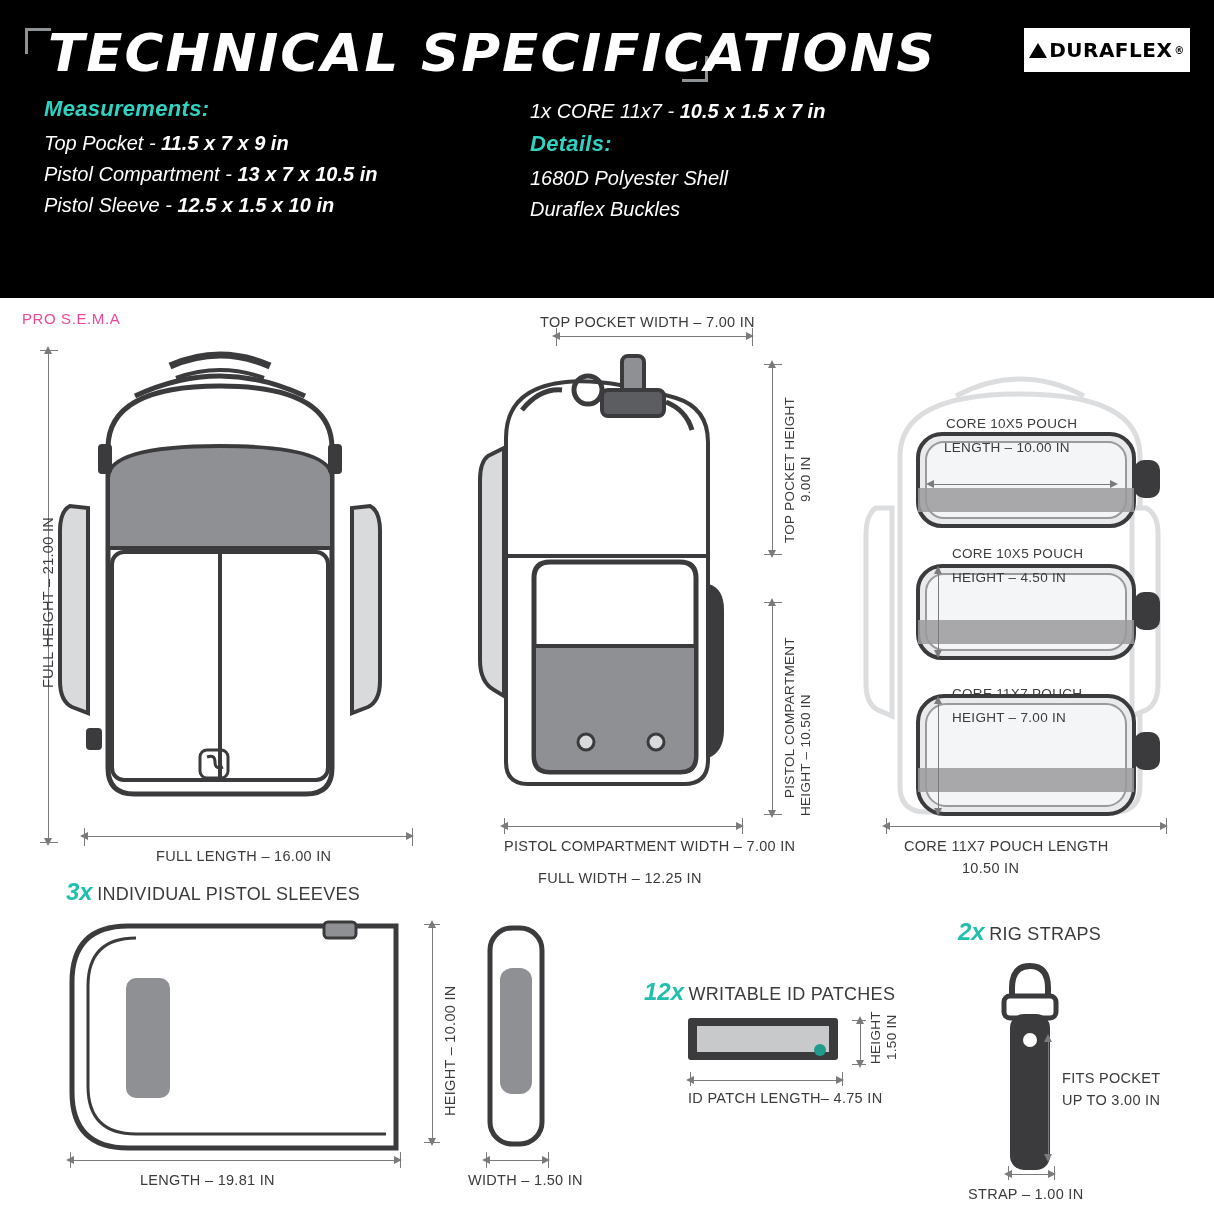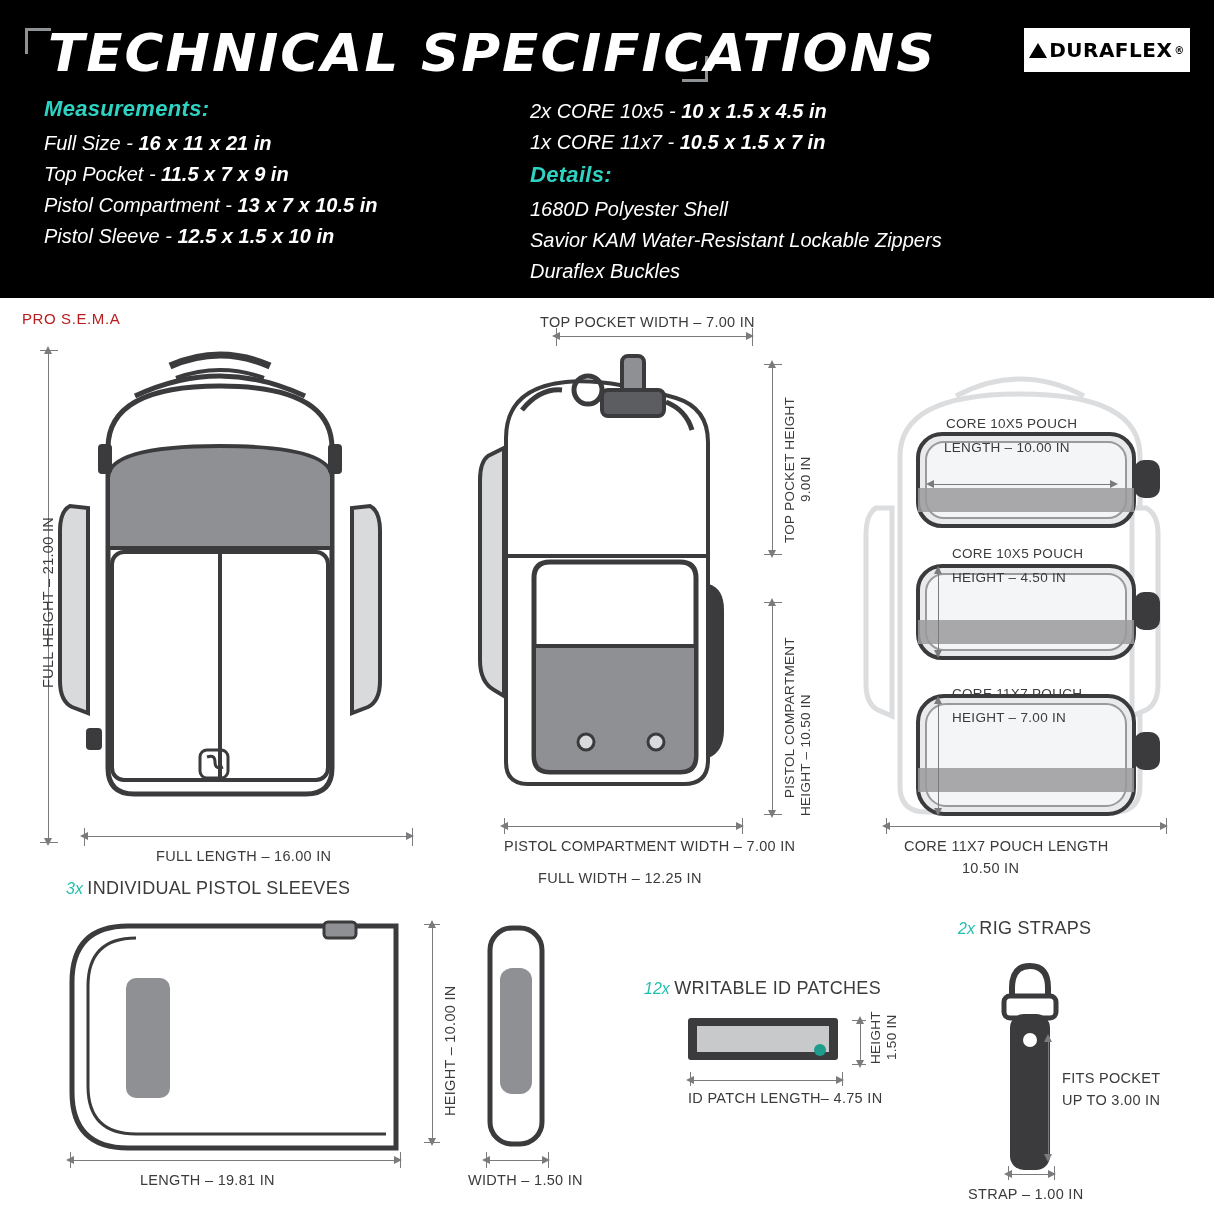--- a/index.html
+++ b/index.html
@@ -66,67 +66,64 @@
   .body-area { position:absolute; left:0; top:298px; width:1214px; height:916px; background:#fff; }
 
   .lbl {
     position:absolute; font-size:14.5px; color:#3b3b3d;
     letter-spacing:0.3px; white-space:nowrap;
     font-family:"Liberation Sans", sans-serif;
   }
   .lbl.small { font-size:13.5px; }
   .vert { transform-origin:left top; }
 
-  .accent { color:#21bfae; font-weight:normal; font-style:italic; font-size:16px; }
+  .accent { color:#21bfae; font-weight:bold; font-style:italic; font-size:24px; }
   .cap-lbl { font-size:18px; color:#3b3b3d; letter-spacing:0.3px; }
 
   
   .dim-h { position:absolute; height:1px; background:#7b7b7e; }
   .dim-v { position:absolute; width:1px; background:#7b7b7e; }
   .tick-v { position:absolute; width:1px; background:#7b7b7e; }
   .tick-h { position:absolute; height:1px; background:#7b7b7e; }
   .arrow { position:absolute; width:0; height:0; }
   .arw-l { border-top:4px solid transparent; border-bottom:4px solid transparent; border-right:8px solid #7b7b7e; }
   .arw-r { border-top:4px solid transparent; border-bottom:4px solid transparent; border-left:8px solid #7b7b7e; }
   .arw-u { border-left:4px solid transparent; border-right:4px solid transparent; border-bottom:8px solid #7b7b7e; }
   .arw-d { border-left:4px solid transparent; border-right:4px solid transparent; border-top:8px solid #7b7b7e; }
 
   svg { display:block; }
-  .pro-sema { position:absolute; left:22px; top:12px; font-size:15px; color:#b91c1c; letter-spacing:0.6px;}
+  .pro-sema { position:absolute; left:22px; top:12px; font-size:15px; color:#ec4899; letter-spacing:0.6px;}
 </style>
 </head>
 <body>
 
 <div class="header">
   <div class="corner-tl"></div>
   <div class="corner-br"></div>
   <div class="title">TECHNICAL SPECIFICATIONS</div>
 
   <div class="logo-box">
     <span class="logo-text">
       <span class="logo-tri"></span>
         <span>DURAFLEX</span>
         <span class="logo-reg">®</span>
     </span>
   </div>
 
   <div class="spec-col col-left">
     <div class="spec-heading">Measurements:</div>
-    <div class="spec-line"><span>Full Size - </span><b>16 x 11 x 21 in</b></div>
     <div class="spec-line"><span>Top Pocket - </span><b>11.5 x 7 x 9 in</b></div>
     <div class="spec-line"><span>Pistol Compartment - </span><b>13 x 7 x 10.5 in</b></div>
     <div class="spec-line"><span>Pistol Sleeve - </span><b>12.5 x 1.5 x 10 in</b></div>
   </div>
 
   <div class="spec-col col-right">
-    <div class="spec-line"><span>2x CORE 10x5 - </span><b>10 x 1.5 x 4.5 in</b></div>
     <div class="spec-line"><span>1x CORE 11x7 - </span><b>10.5 x 1.5 x 7 in</b></div>
     <div class="spec-heading" style="margin-top:4px;">Details:</div>
     <div class="spec-line plain">1680D Polyester Shell</div>
-    <div class="spec-line plain">Savior KAM Water-Resistant Lockable Zippers</div>
     <div class="spec-line plain">Duraflex Buckles</div>
   </div>
 </div>
 
 <div class="body-area">
 
   <div class="pro-sema">PRO S.E.M.A</div>
 
   <svg width="400" height="540" style="position:absolute;left:40px;top:40px;">
     <g fill="none" stroke="#3b3b3d" stroke-width="4">

